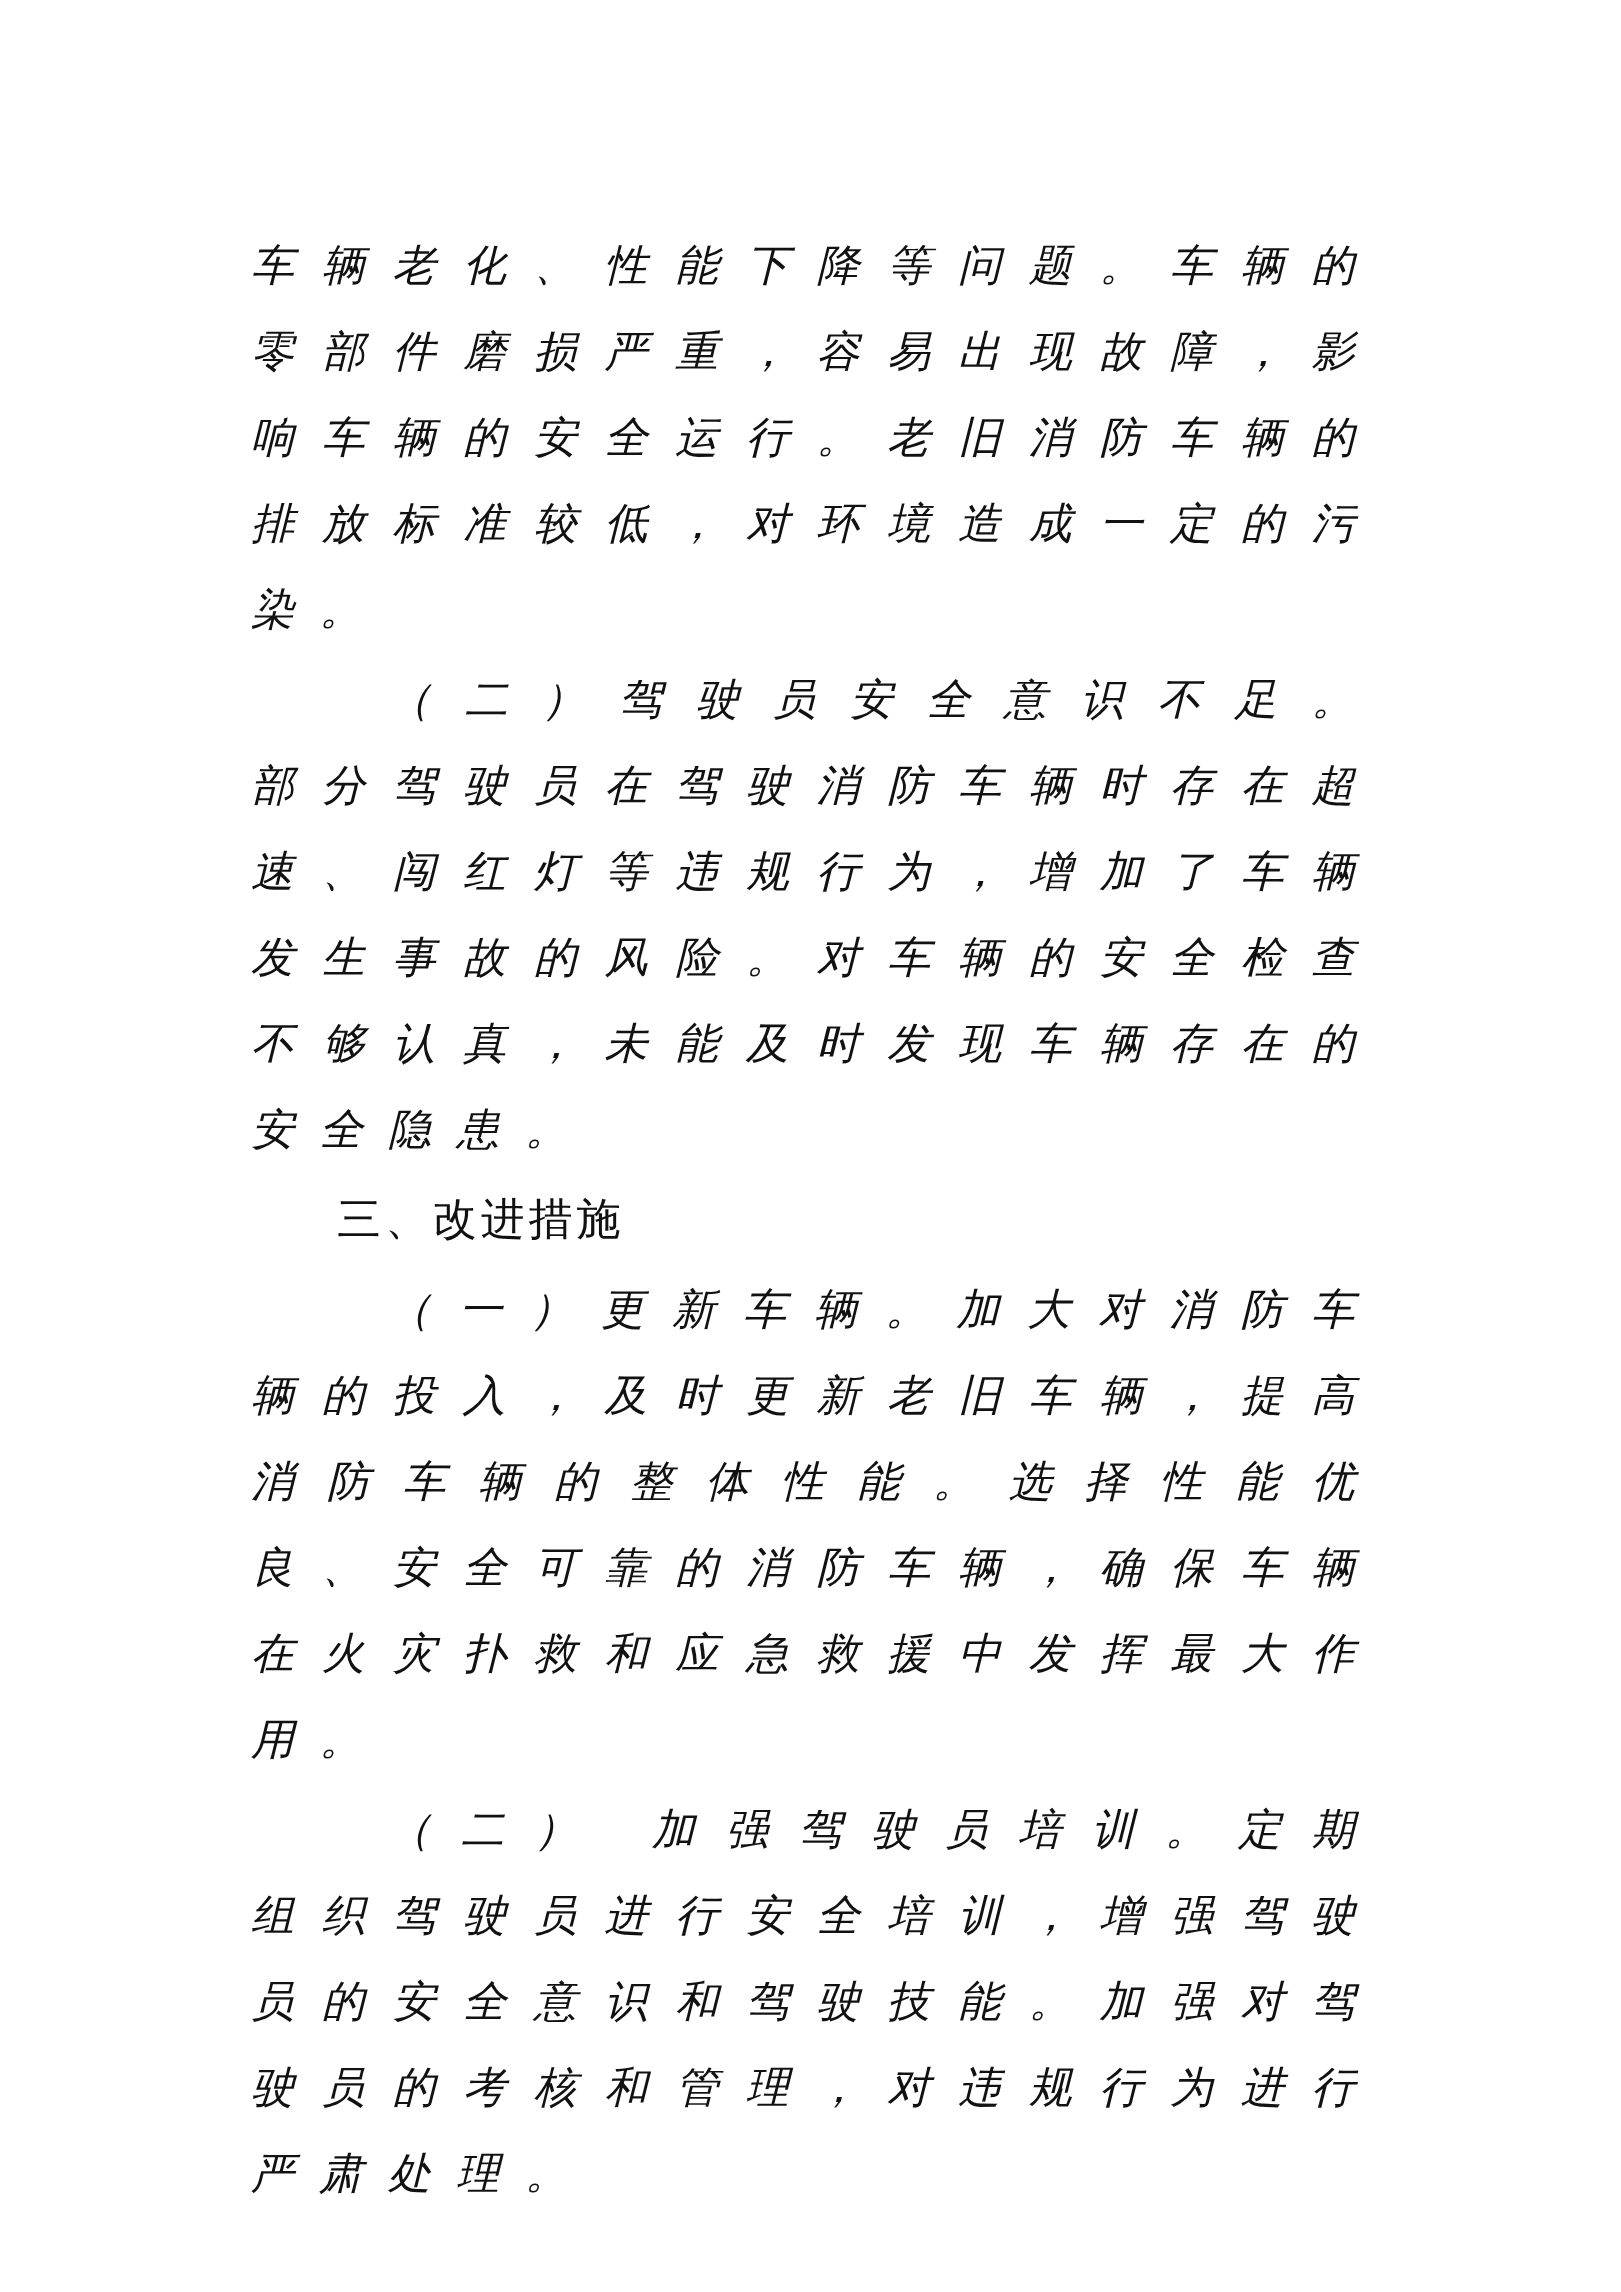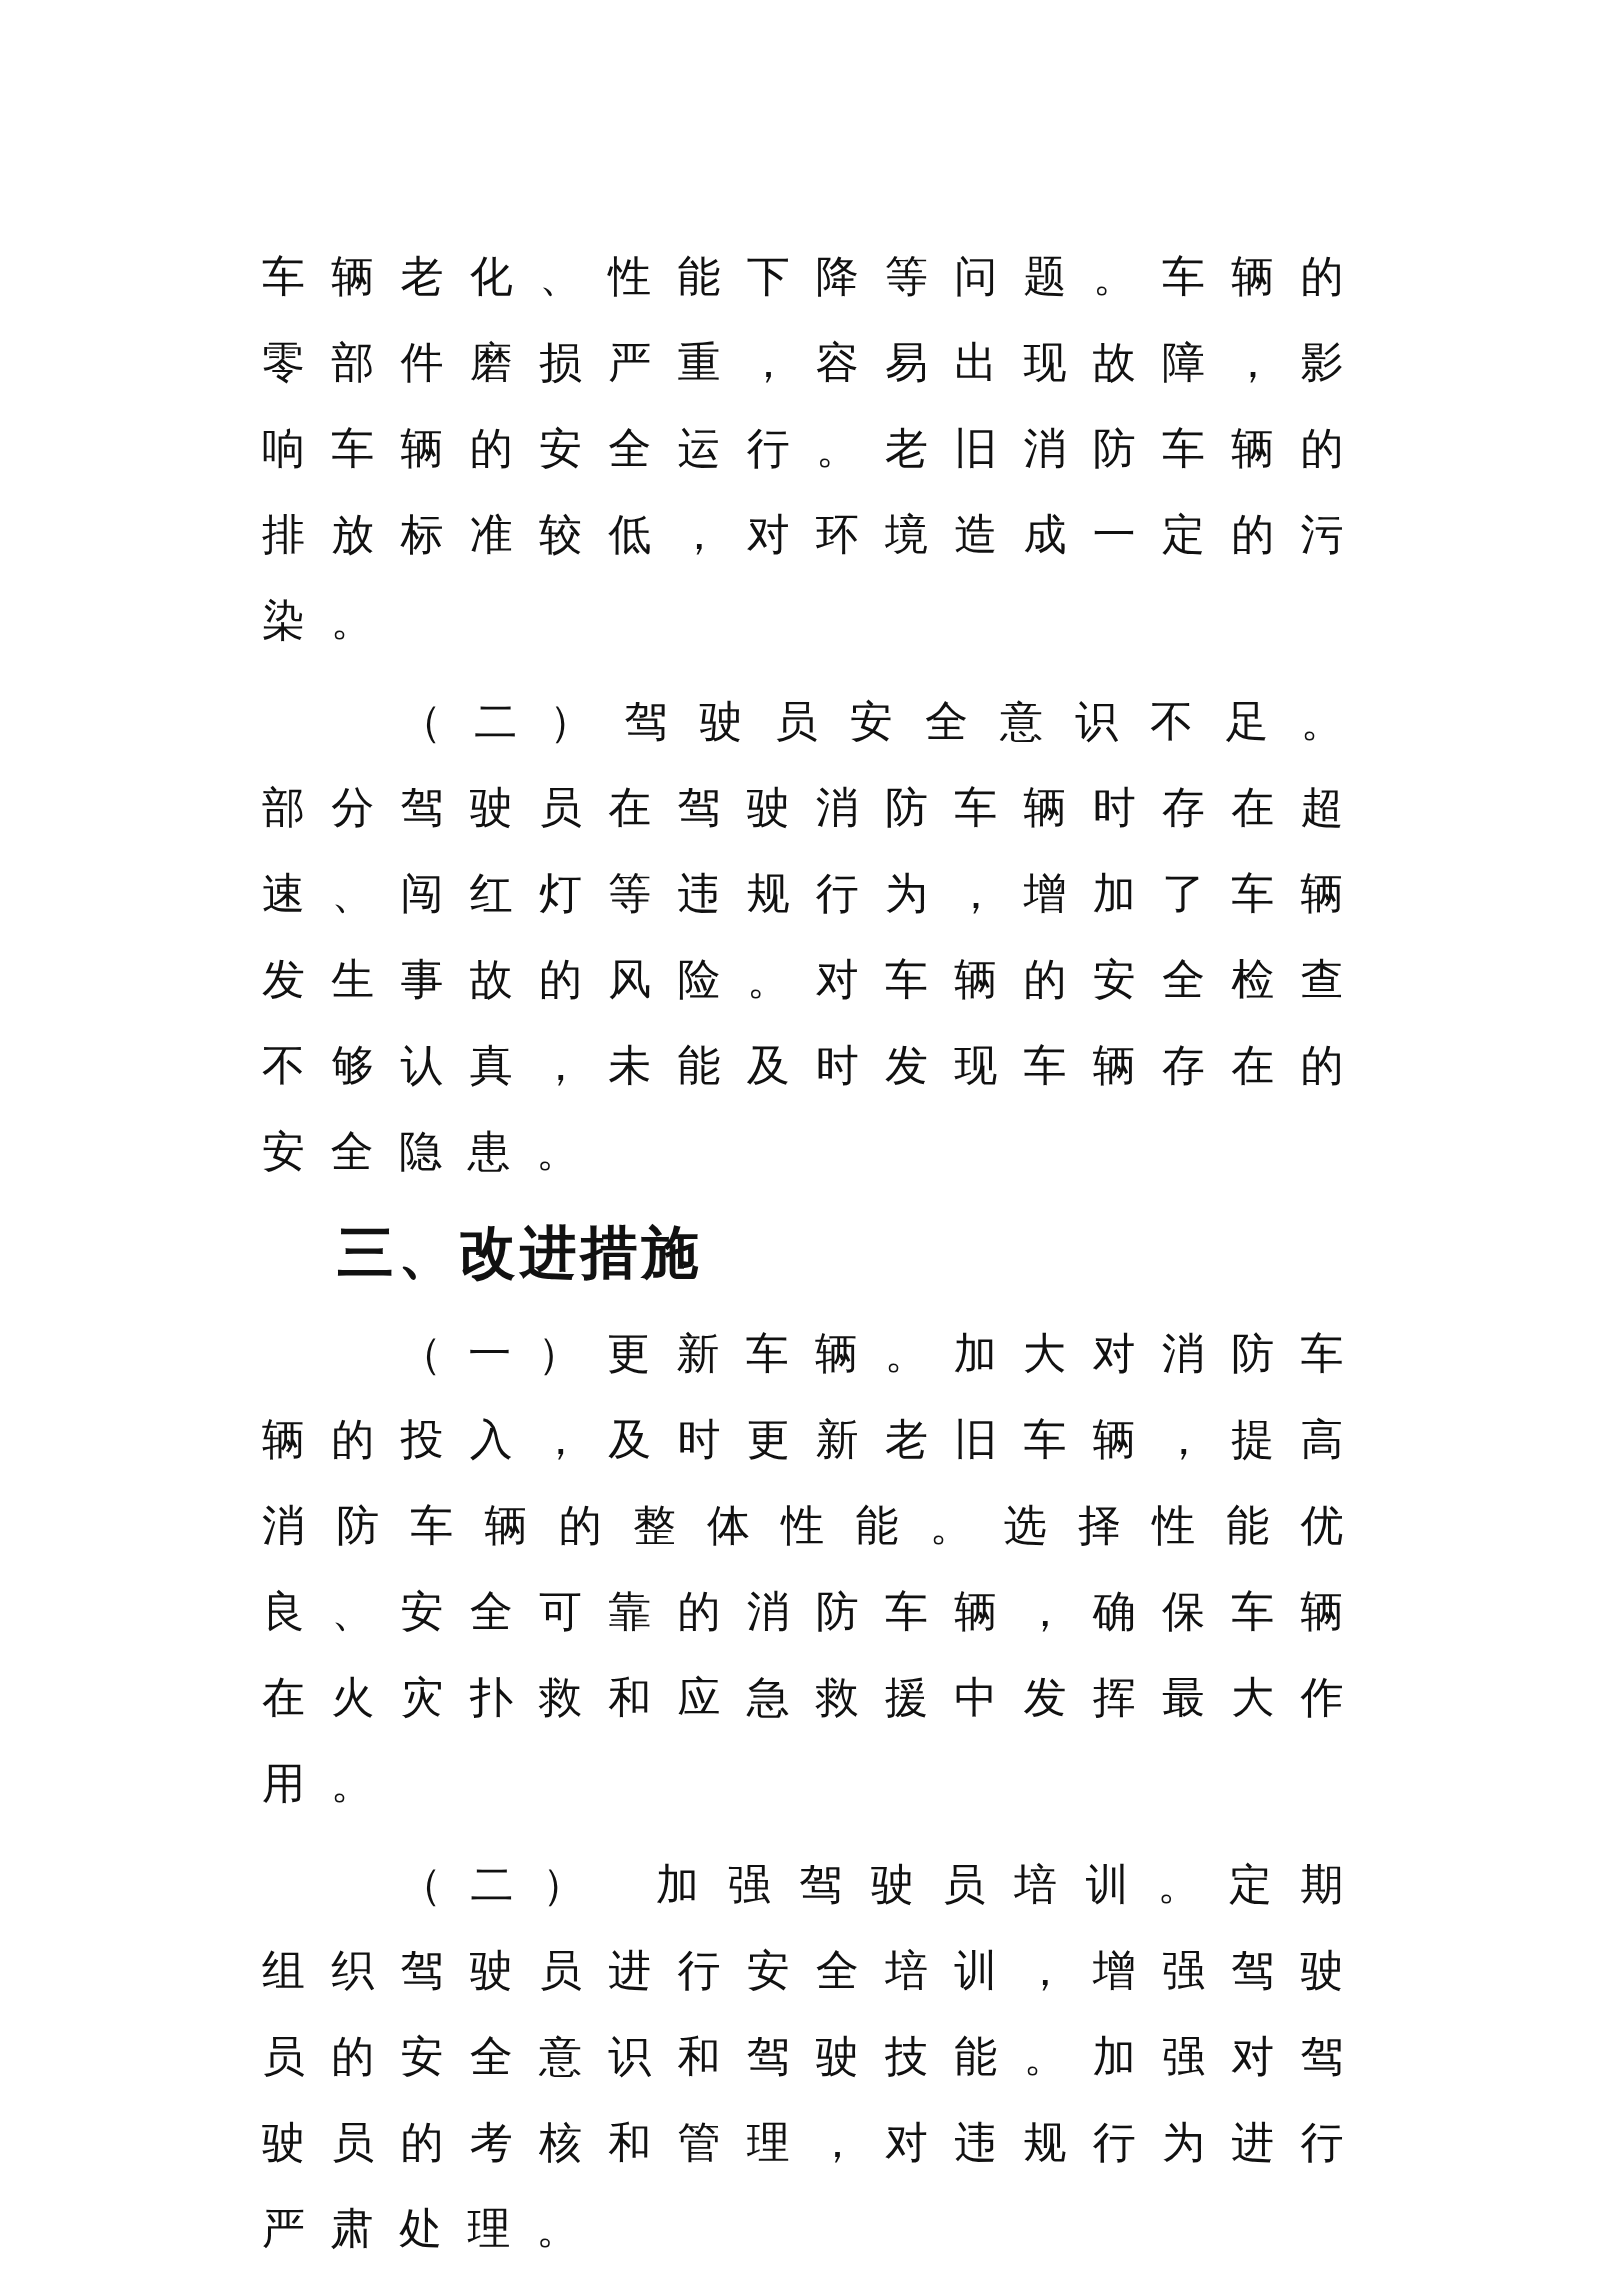--- a/index.html
+++ b/index.html
@@ -9,33 +9,34 @@
       left: 247px;
       top: 218px;
       width: 1137px;
       font-family: "DejaVu Serif", "Liberation Serif", serif;
       color: #111111;
       font-size: 43px;
       line-height: 86px;
       letter-spacing: 25.5px;
     }
     .para {
-      margin: 15px;
+      margin: 4px;
       text-indent: 137px;
       text-align: justify;
       word-break: break-all;
+      font-style: italic;
     }
     .para.cont { text-indent: 0; }
     .heading {
       margin: 0;
       text-indent: 90px;
       font-family: "DejaVu Sans", "Liberation Sans", sans-serif;
-      font-weight: bold;
+      font-weight: normal;
       letter-spacing: 3.9px;
-      font-size: 57px;
+      font-size: 44px;
     }
   </style>
 </head>
 <body>
 
 <div class="page">
   <p class="para cont">车辆老化、性能下降等问题。车辆的零部件磨损严重，容易出现故障，影响车辆的安全运行。老旧消防车辆的排放标准较低，对环境造成一定的污染。</p>
   <p class="para">（二）驾驶员安全意识不足。 部分驾驶员在驾驶消防车辆时存在超速、闯红灯等违规行为，增加了车辆发生事故的风险。对车辆的安全检查不够认真，未能及时发现车辆存在的安全隐患。</p>
   <p class="heading">三、改进措施</p>
   <p class="para">（一）更新车辆。加大对消防车辆的投入，及时更新老旧车辆，提高消防车辆的整体性能。选择性能优良、安全可靠的消防车辆，确保车辆在火灾扑救和应急救援中发挥最大作用。</p>

